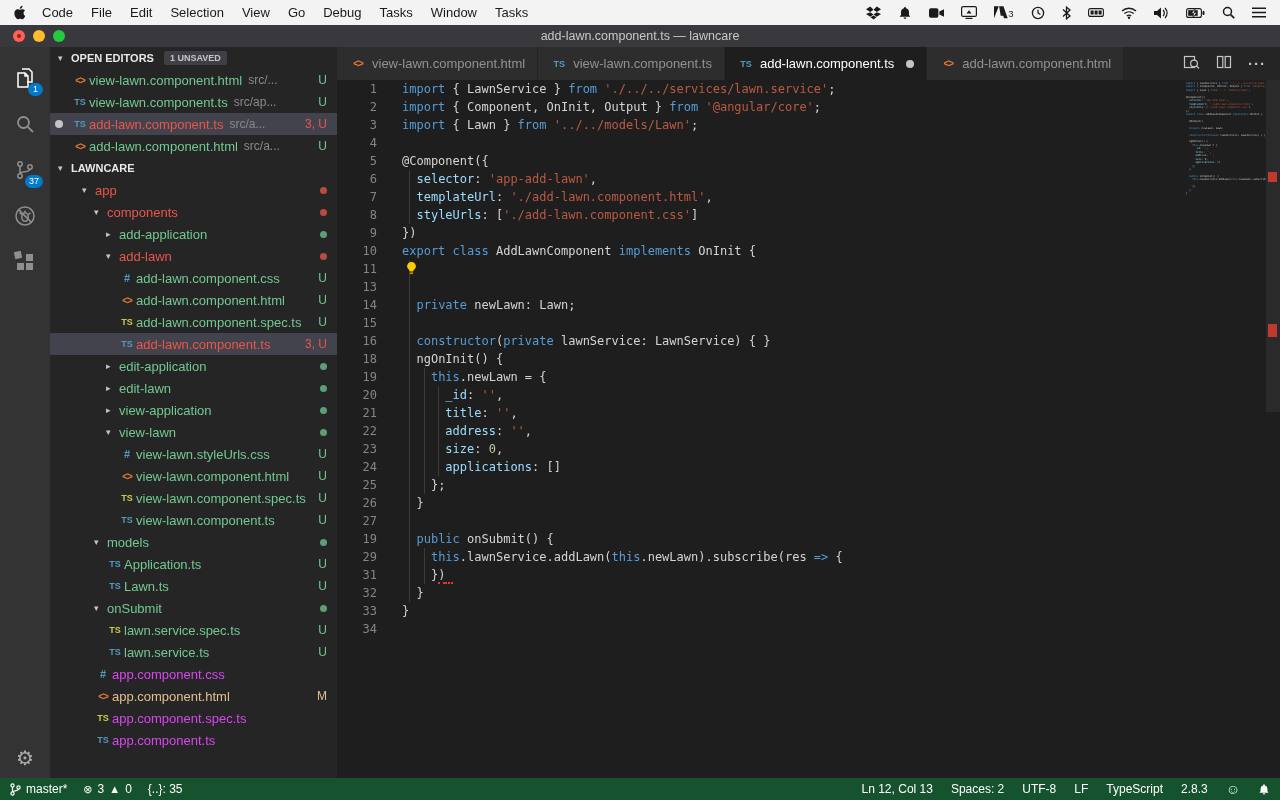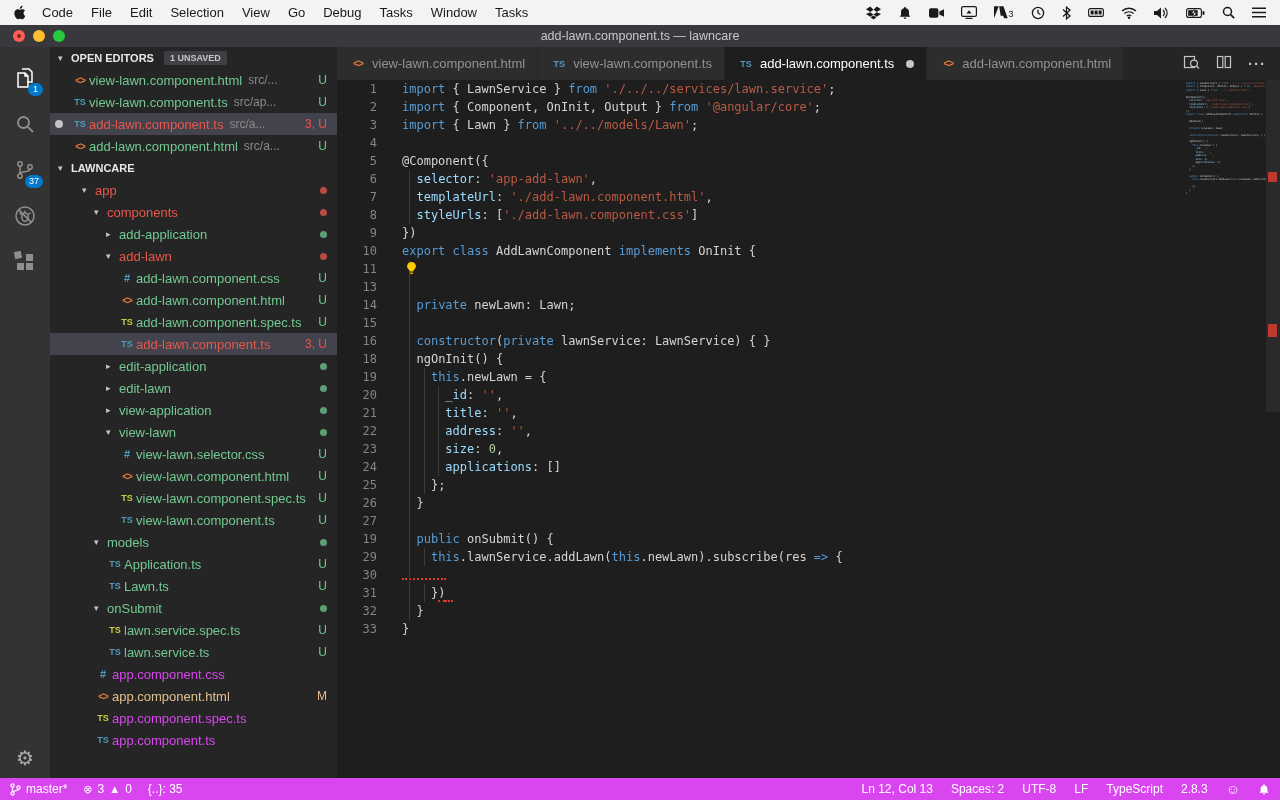--- a/index.html
+++ b/index.html
@@ -82,21 +82,21 @@
   .pad{display:inline-block;width:44px;height:12px;}
   .caret{display:inline-block;width:2px;height:15px;background:#d8d8d8;vertical-align:middle;margin-top:-2px;}
   .bulb{position:absolute;left:4px;top:2px;}
   .minimap{position:absolute;top:2px;right:14px;width:80px;font-family:"DejaVu Sans Mono",monospace;
     font-size:2.6px;line-height:3.45px;overflow:hidden;opacity:.9;}
   .mrow{height:3.45px;white-space:pre;}
   .ruler{position:absolute;top:0;right:0;width:14px;height:100%;}
   .slider{position:absolute;top:0;left:0;right:0;height:332px;background:rgba(121,121,121,0.14);}
   .marker{position:absolute;left:2px;width:9px;background:#c0392f;}
   
-  .statusbar{height:22px;background:#d946ef;color:#ffffff;display:flex;align-items:center;
+  .statusbar{height:22px;background:#14532d;color:#ffffff;display:flex;align-items:center;
     font-size:12px;padding:0 10px;box-sizing:border-box;}
   .sb-item{display:flex;align-items:center;gap:5px;margin-right:16px;white-space:nowrap;}
   .sb-glyph{font-size:11px;}
   .sb-right{margin-left:auto;display:flex;align-items:center;}
   .sb-right .sb-item{margin-right:0;margin-left:18px;}
 </style>
 </head>
 <body>
 
 <div class="menubar">
@@ -363,21 +363,21 @@
           <div class="lbl c-untracked">view-application</div>
           <div class="dot-right dot-green"></div>
         </div>
         <div class="row22" style="padding-left: 56px;">
           <div class="tree-arrow">▾</div>
           <div class="lbl c-untracked">view-lawn</div>
           <div class="dot-right dot-green"></div>
         </div>
         <div class="row22" style="padding-left: 68px;">
           <div class="fi css">#</div>
-          <div class="lbl c-untracked">view-lawn.selector.css</div>
+          <div class="lbl c-untracked">view-lawn.styleUrls.css</div>
           <div class="badge-right c-untracked">U</div>
         </div>
         <div class="row22" style="padding-left: 68px;">
           <div class="fi html">&lt;&gt;</div>
           <div class="lbl c-untracked">view-lawn.component.html</div>
           <div class="badge-right c-untracked">U</div>
         </div>
         <div class="row22" style="padding-left: 68px;">
           <div class="fi tsspec">TS</div>
           <div class="lbl c-untracked">view-lawn.component.spec.ts</div>
@@ -578,34 +578,34 @@
           </div>
           <div class="crow">
             <div class="ln">19</div>
             <div class="ccell"><div class="guide" style="left: 7.2px;"></div><span class="w">  </span><span class="k">public</span><span class="t"> onSubmit() {</span></div>
           </div>
           <div class="crow">
             <div class="ln">29</div>
             <div class="ccell"><div class="guide" style="left: 7.2px;"></div><div class="guide" style="left: 21.7px;"></div><span class="w">    </span><span class="k">this</span><span class="t">.lawnService.addLawn(</span><span class="k">this</span><span class="t">.newLawn).subscribe(res </span><span class="k">=&gt;</span><span class="t"> {</span></div>
           </div>
           <div class="crow">
-            <div class="ln">30</div>
-            <div class="ccell"><div class="guide" style="left: 7.2px;"></div><span class="pad sq"></span></div>
-          </div>
-          <div class="crow">
             <div class="ln">31</div>
             <div class="ccell"><div class="guide" style="left: 7.2px;"></div><div class="guide" style="left: 21.7px;"></div><span class="w">    </span><span class="t">}</span><span class="t sq">)</span><span class="w sq"> </span></div>
           </div>
           <div class="crow">
             <div class="ln">32</div>
             <div class="ccell"><div class="guide" style="left: 7.2px;"></div><span class="w">  </span><span class="t">}</span></div>
           </div>
           <div class="crow">
             <div class="ln">33</div>
             <div class="ccell"><span class="t">}</span></div>
+          </div>
+          <div class="crow">
+            <div class="ln">34</div>
+            <div class="ccell"></div>
           </div>
         </div>
       <div class="minimap" id="minimap">
           <div class="mrow"><span class="k">import</span><span class="t"> { LawnService } </span><span class="k">from</span><span class="t"> </span><span class="s">'./../../services/lawn.service'</span></div>
           <div class="mrow"><span class="k">import</span><span class="t"> { Component, OnInit, Output } </span><span class="k">from</span><span class="t"> </span><span class="s">'@angular/core'</span></div>
           <div class="mrow"><span class="k">import</span><span class="t"> { Lawn } </span><span class="k">from</span><span class="t"> </span><span class="s">'../../models/Lawn'</span><span class="t">;</span></div>
           <div class="mrow"></div>
           <div class="mrow"><span class="t">@Component({</span></div>
           <div class="mrow"><span class="w">  </span><span class="p">selector</span><span class="t">: </span><span class="s">'app-add-lawn'</span><span class="t">,</span></div>
           <div class="mrow"><span class="w">  </span><span class="p">templateUrl</span><span class="t">: </span><span class="s">'./add-lawn.component.html'</span><span class="t">,</span></div>

